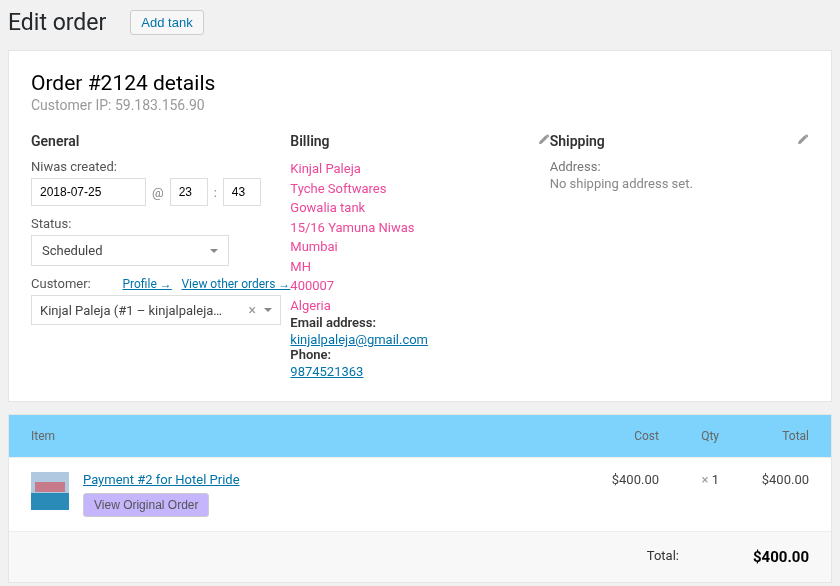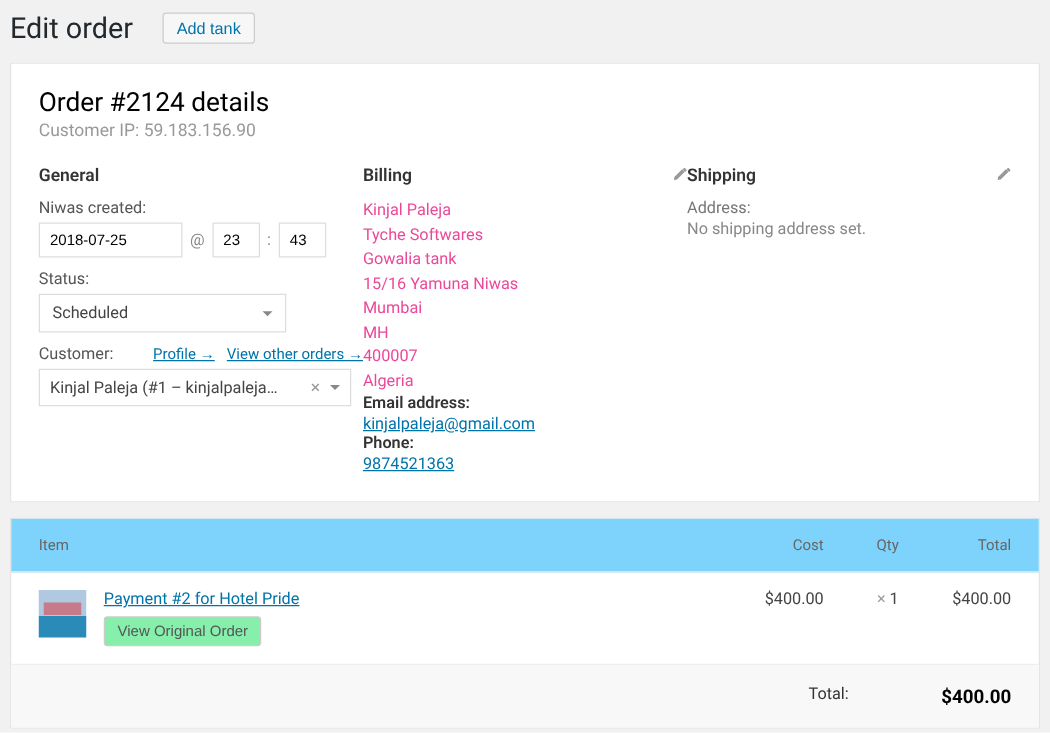--- a/index.html
+++ b/index.html
@@ -168,21 +168,21 @@
     position: absolute;
     left: 4px; top: 10px;
     width: 30px; height: 10px;
     background: #c77a8a;
   }
   .item-info { flex: 1; }
   .item-link { color: #0073aa; text-decoration: underline; font-size: 13px; cursor: pointer; }
   .item-btn {
     margin-top: 6px;
     border: 1px solid #ccc;
-    background: #86efac;
+    background: #c4b5fd;
     color: #555;
     padding: 4px 10px;
     font-size: 12px;
     border-radius: 3px;
     cursor: pointer;
   }
   .totals-row {
     display: flex;
     padding: 16px 22px;
     background: #f8f8f8;

